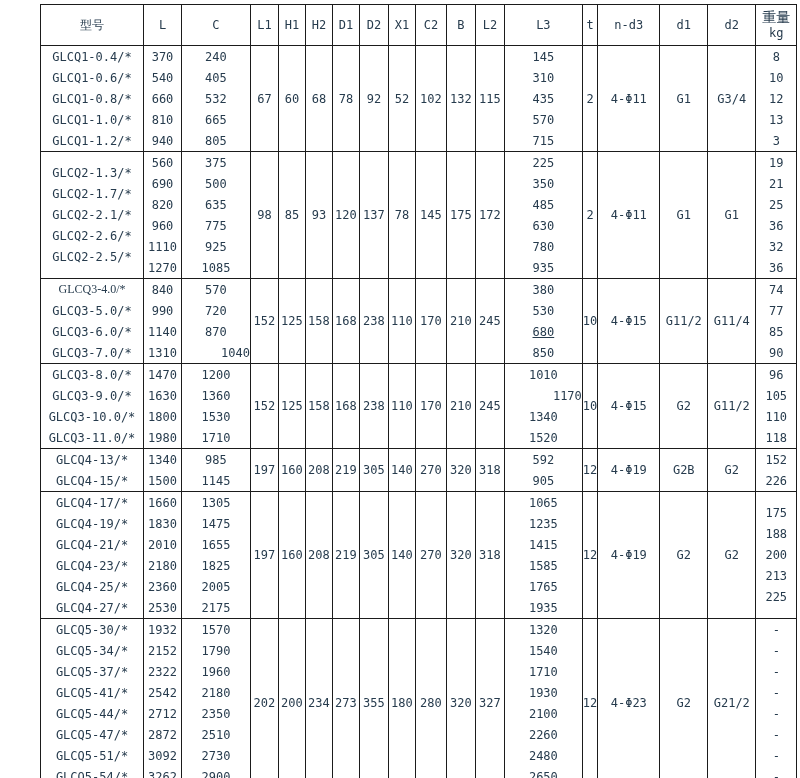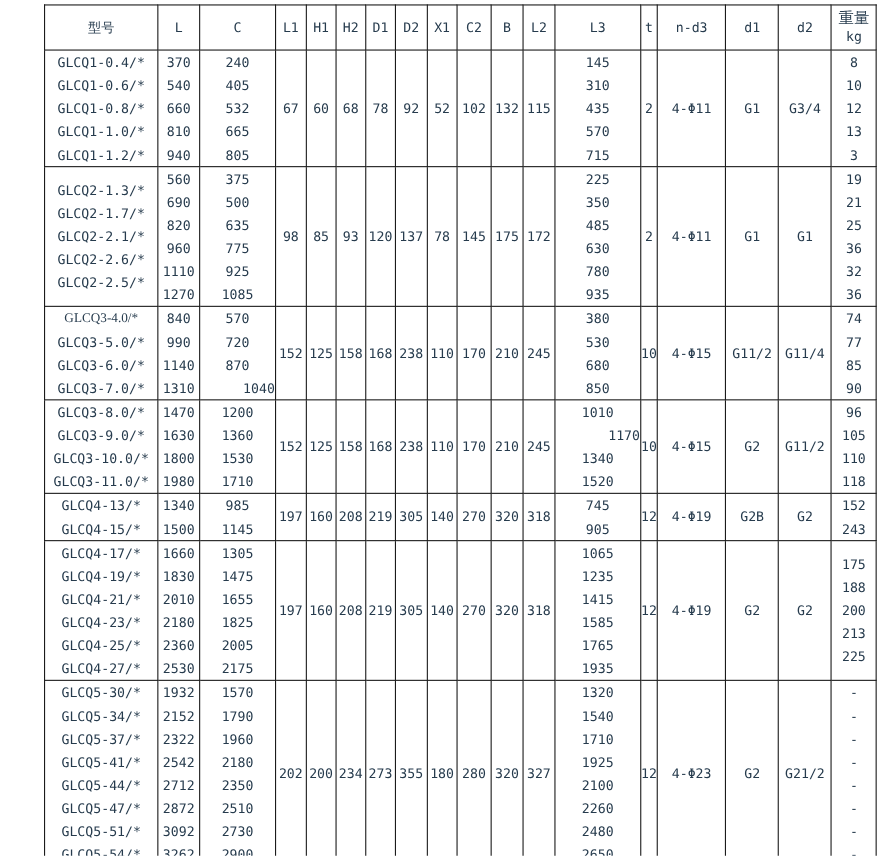--- a/index.html
+++ b/index.html
@@ -260,21 +260,21 @@
           <td>168</td>
           <td>238</td>
           <td>110</td>
           <td>170</td>
           <td>210</td>
           <td>245</td>
           <td>
             <div class="stack">
               <div class="line" style="height: 21px;">380</div>
               <div class="line" style="height: 21px;">530</div>
-              <div class="line" style="height: 21px;">680</div>
+              <div class="line" style="height: 21px; text-decoration: underline;">680</div>
               <div class="line" style="height: 21px;">850</div>
             </div>
           </td>
           <td>10</td>
           <td>4-Φ15</td>
           <td>G11/2</td>
           <td>G11/4</td>
           <td>
             <div class="stack">
               <div class="line" style="height: 21px;">74</div>
@@ -362,32 +362,32 @@
           <td>160</td>
           <td>208</td>
           <td>219</td>
           <td>305</td>
           <td>140</td>
           <td>270</td>
           <td>320</td>
           <td>318</td>
           <td>
             <div class="stack">
-              <div class="line" style="height: 21px;">745</div>
+              <div class="line" style="height: 21px;">592</div>
               <div class="line" style="height: 21px;">905</div>
             </div>
           </td>
           <td>12</td>
           <td>4-Φ19</td>
           <td>G2B</td>
           <td>G2</td>
           <td>
             <div class="stack">
               <div class="line" style="height: 21px;">152</div>
-              <div class="line" style="height: 21px;">243</div>
+              <div class="line" style="height: 21px;">226</div>
             </div>
           </td>
         </tr>
         <tr style="height: 126px; margin-left: 24px;">
           <td>
             <div class="stack">
               <div class="line" style="height: 21px;">GLCQ4-17/*</div>
               <div class="line" style="height: 21px;">GLCQ4-19/*</div>
               <div class="line" style="height: 21px;">GLCQ4-21/*</div>
               <div class="line" style="height: 21px;">GLCQ4-23/*</div>
@@ -492,21 +492,21 @@
           <td>355</td>
           <td>180</td>
           <td>280</td>
           <td>320</td>
           <td>327</td>
           <td>
             <div class="stack">
               <div class="line" style="height: 21px;">1320</div>
               <div class="line" style="height: 21px;">1540</div>
               <div class="line" style="height: 21px;">1710</div>
-              <div class="line" style="height: 21px;">1925</div>
+              <div class="line" style="height: 21px;">1930</div>
               <div class="line" style="height: 21px;">2100</div>
               <div class="line" style="height: 21px;">2260</div>
               <div class="line" style="height: 21px;">2480</div>
               <div class="line" style="height: 21px;">2650</div>
             </div>
           </td>
           <td>12</td>
           <td>4-Φ23</td>
           <td>G2</td>
           <td>G21/2</td>

